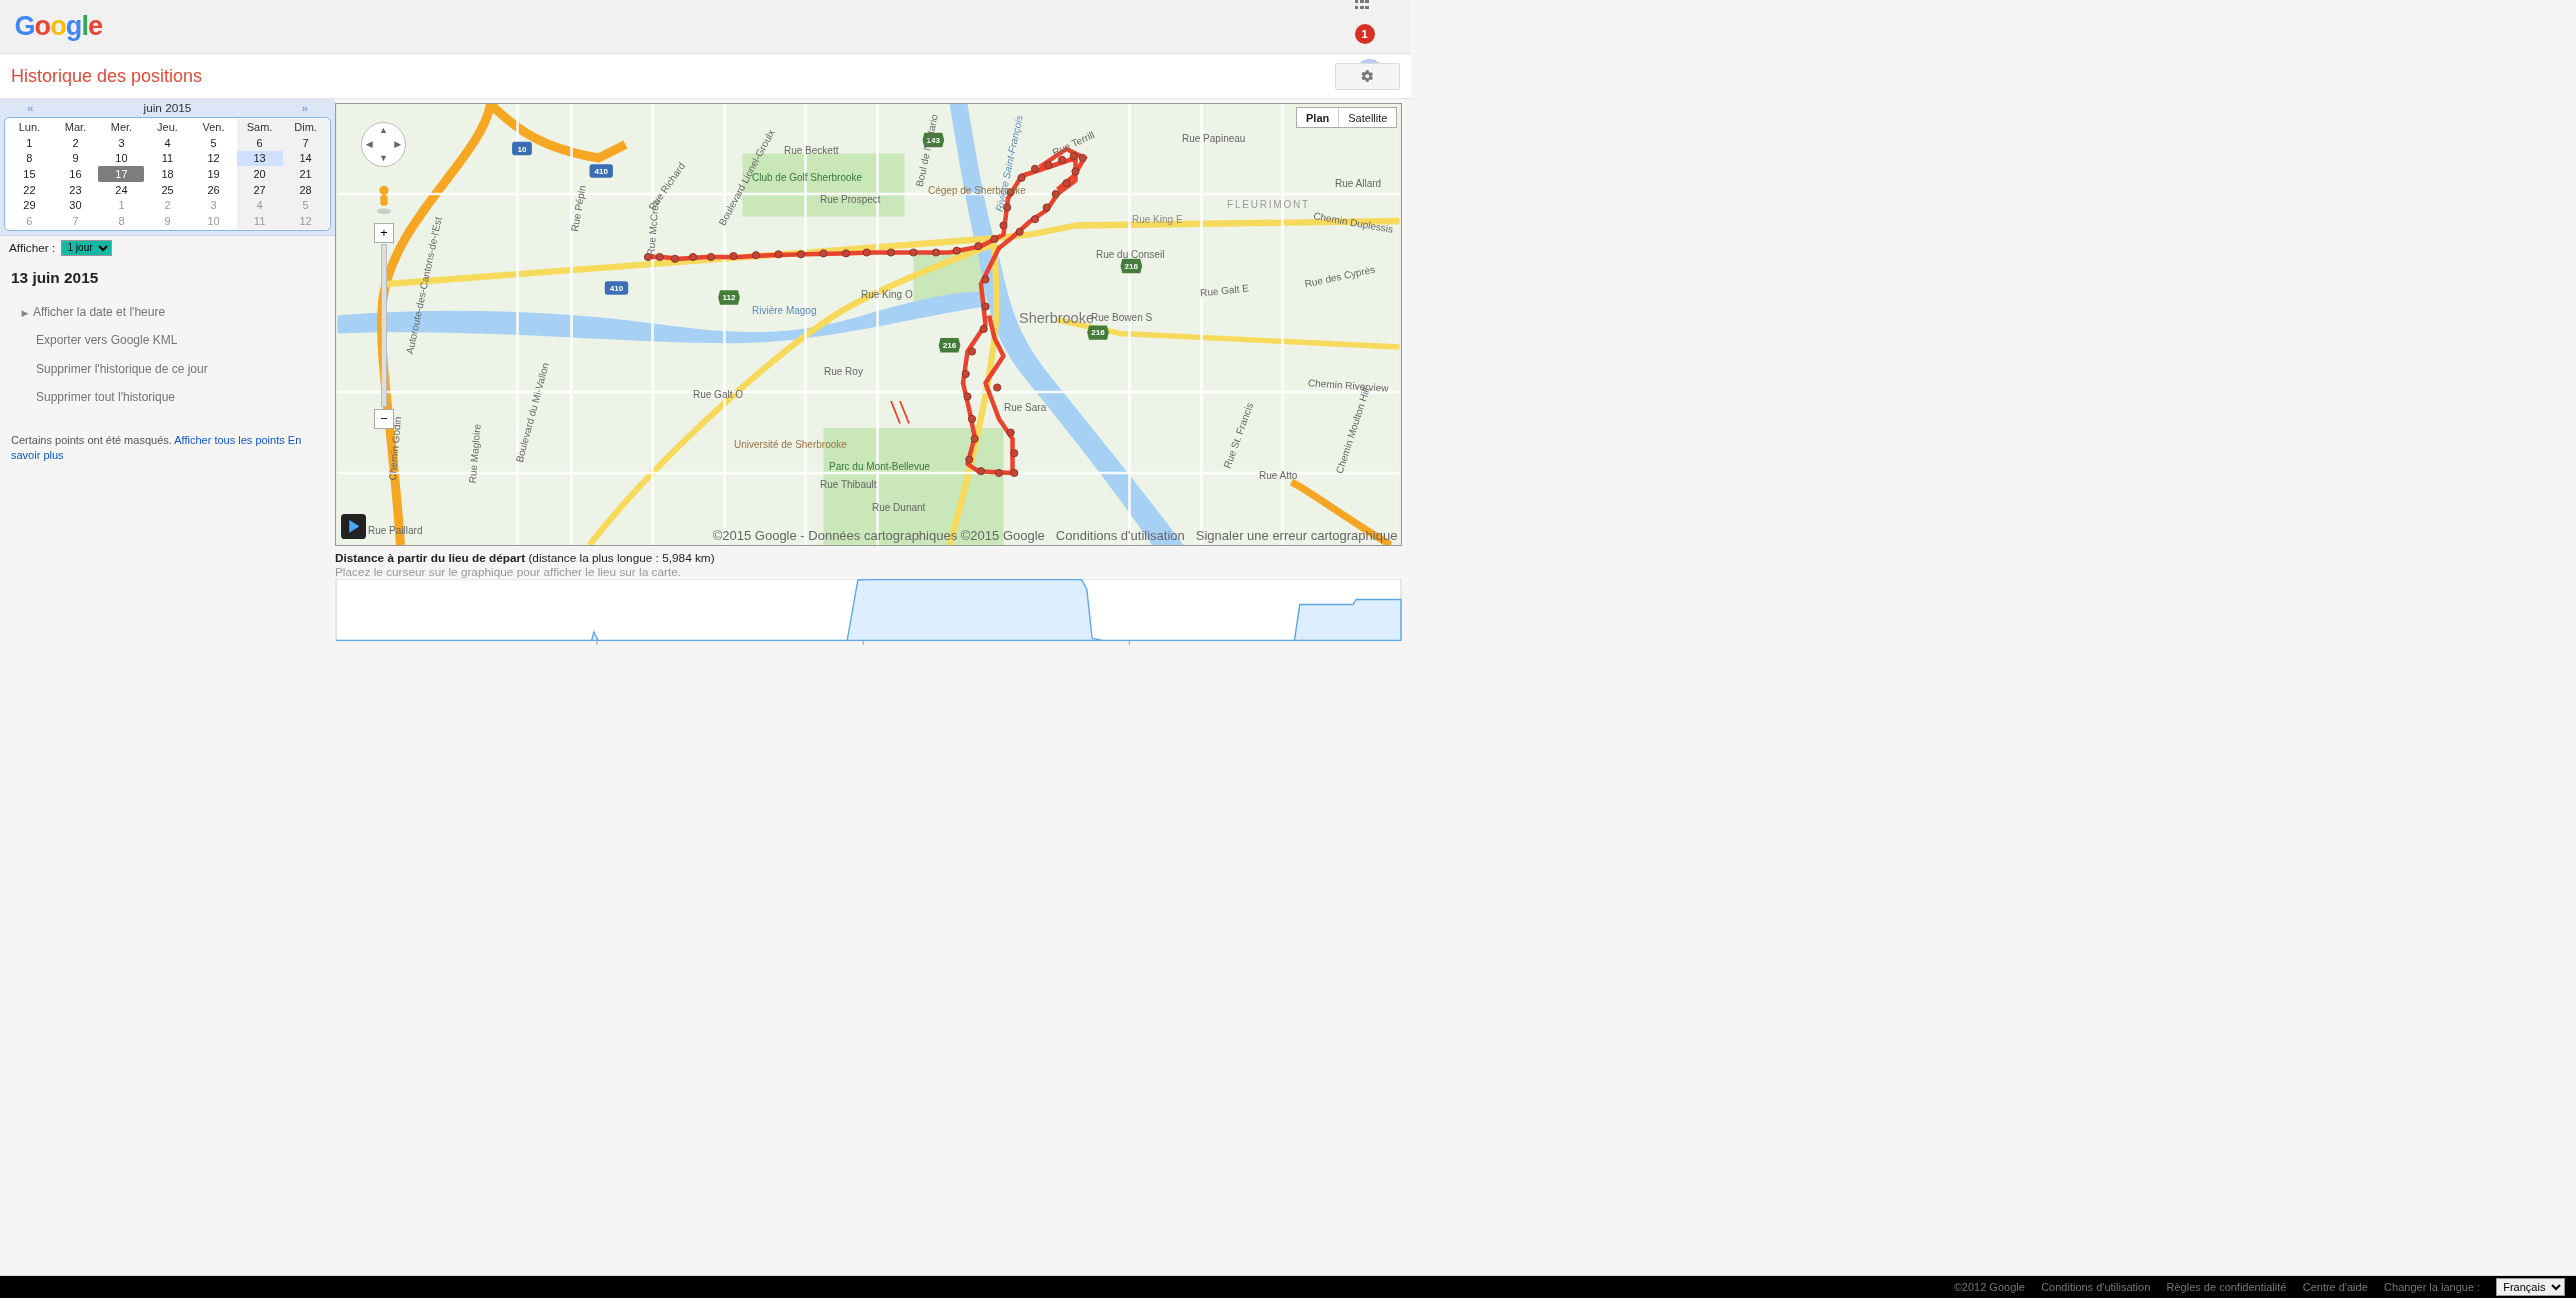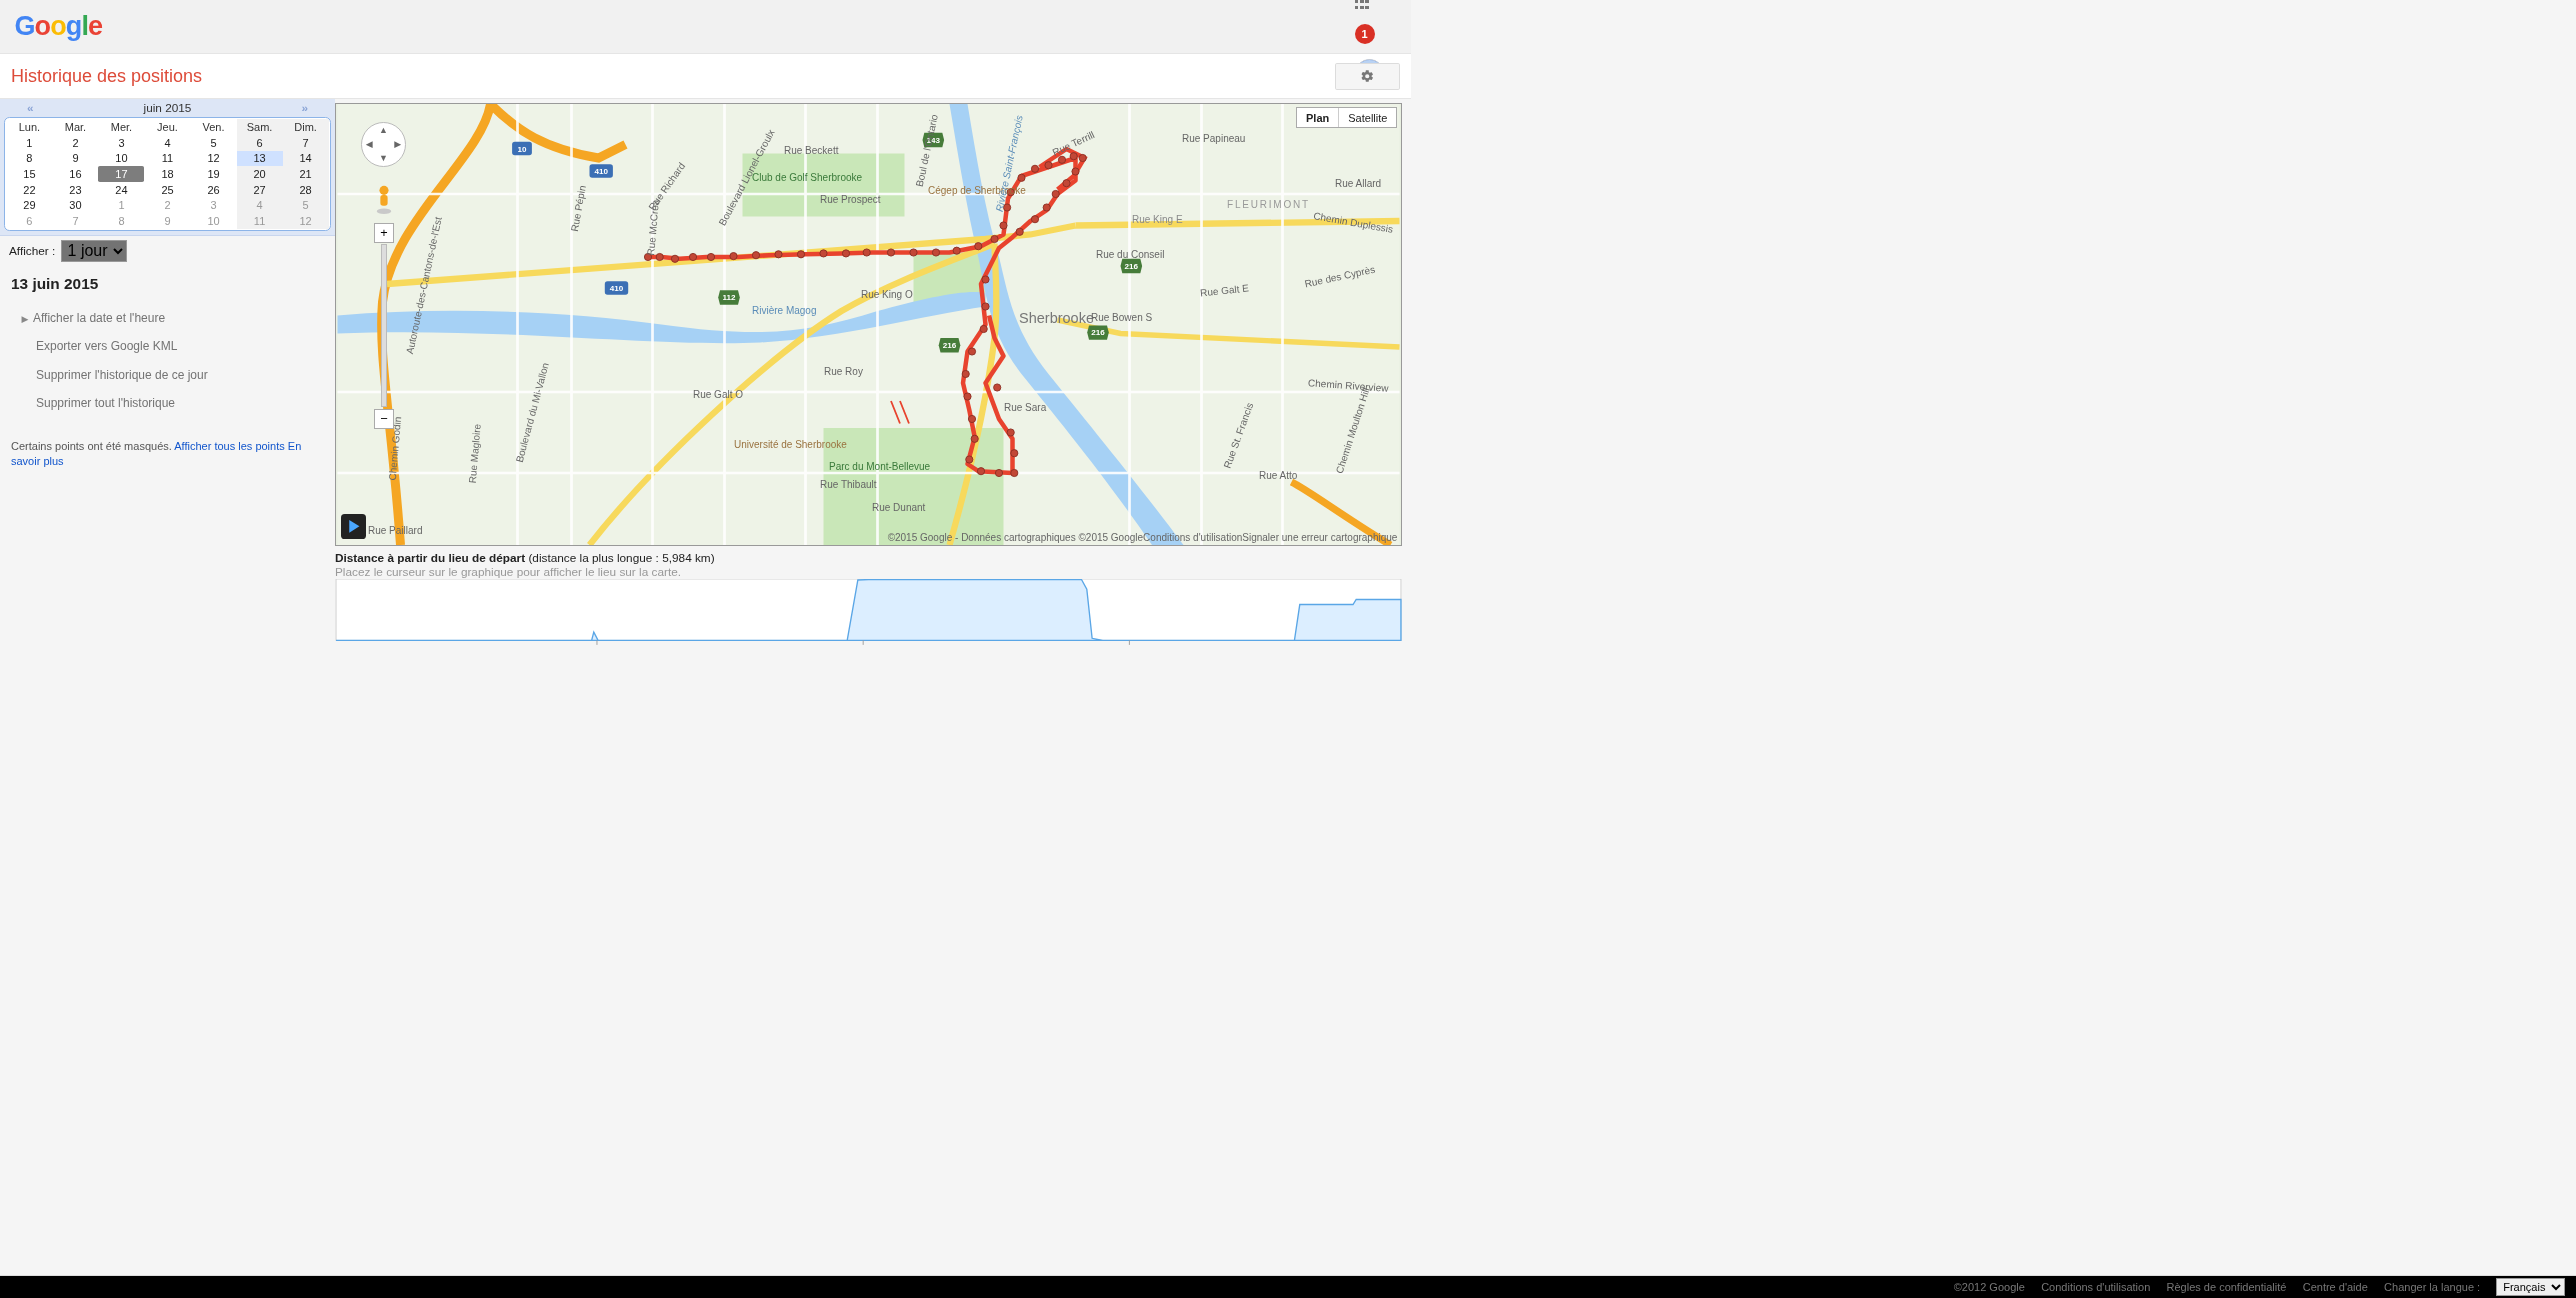--- a/index.html
+++ b/index.html
@@ -33,21 +33,21 @@
   .cal-table-wrap { background: #fff; margin: 0 3.6px 3.6px 3.6px; border: 1.8px solid #8cb4e8; border-radius: 5.4px; padding: 1.8px 1.8px; }
   .cal-row { display: flex; }
   .cal-cell { flex: 1; text-align: center; font-size: 11px; padding: 1.8px 0; }
   .cal-header-cell { font-weight: normal; color: #333; }
   .cal-num { color: #222; cursor: pointer; }
   .cal-off { color: #999; cursor: pointer; }
   .cal-we { background: #f1f1f1; }
   .cal-sel { background: #cfe1ff; }
   .cal-today { background: #7d7d7d; color: #fff; border-radius: 1.8px; }
   .display-row { padding: 3.6px 9px 5.4px 9px; display: flex; align-items: center; gap: 5.4px; background: #f5f5f5; font-size: 11.8px; }
-  .display-select { font-size: 16px; border: 0.9px solid #999; background: #737373; padding: 0.9px 1.8px; }
+  .display-select { font-size: 10px; border: 0.9px solid #999; background: #14b8a6; padding: 0.9px 1.8px; }
   .date-title { font-size: 15.4px; font-weight: bold; padding: 7.2px 11px; }
   .links { padding: 3.6px 36px; }
   .links div { color: #737373; font-size: 12px; padding: 7.2px 0; cursor: pointer; }
   .links .show-time::before { content: "▶"; color: #888; font-size: 9px; margin-left: -14.5px; margin-right: 4.5px; }
   .masked-note { padding: 18px 11px; font-size: 11px; color: #555; line-height: 1.4; }
   .masked-note a { color: #1155cc; text-decoration: none; cursor: pointer; }
   
   .map-frame { position: relative; width: 1067px; height: 443px; margin-top: 3.6px; background: #e8efe0; border: 0.9px solid #999; overflow: hidden; }
   .map-svg { width: 100%; height: 100%; display: block; }
   .map-type { position: absolute; top: 3.6px; right: 3.6px; display: flex; border: 0.9px solid #aaa; background: #fff; font-size: 11px; }
@@ -56,21 +56,21 @@
   .map-pan { position: absolute; top: 18px; left: 25px; width: 45px; height: 45px; background: #fff; border: 0.9px solid #bbb; border-radius: 50%; display: grid; grid-template-columns: repeat(3,1fr); grid-template-rows: repeat(3,1fr); place-items: center; font-size: 9px; color: #666; }
   .map-pan .u { grid-area: 1/2; } .map-pan .l { grid-area: 2/1; } .map-pan .r { grid-area: 2/3; } .map-pan .d { grid-area: 3/2; }
   .pegman { position: absolute; top: 80px; left: 38px; width: 20px; height: 31px; }
   .zoom { position: absolute; left: 38px; top: 119px; width: 20px; display: flex; flex-direction: column; }
   .zoom button { width: 20px; height: 20px; background: #fff; border: 0.9px solid #aaa; font-size: 12.7px; cursor: pointer; }
   .zoom .track { width: 5.4px; height: 163px; background: #ddd; margin: 1.8px auto; border: 0.9px solid #bbb; }
   .play-btn { position: absolute; left: 5.4px; bottom: 5.4px; width: 25px; height: 25px; background: #222; border-radius: 3.6px; display: flex; align-items: center; justify-content: center; cursor: pointer; }
   .play-btn svg { fill: #4aa7ff; }
   .map-label { position:absolute; font-size: 10px; color: #666; white-space: nowrap; font-family: Arial, sans-serif; }
   .map-label.big { font-size: 14.5px; color: #777; font-weight: normal; }
-  .attrib { position: absolute; bottom: 1.8px; right: 3.6px; font-size: 10px; color: #666; display: flex; }
+  .attrib { position: absolute; bottom: 1.8px; right: 3.6px; font-size: 13px; color: #666; display: flex; gap: 11px; }
   .attrib span { cursor: pointer; }
   
   .chart-title { padding-top: 5.4px; font-size: 11.8px; }
   .chart-sub { font-size: 11.8px; color: #999; }
   .chart-wrap { width: 1067px; }
   .chart-svg { width: 100%; height: 74px; display: block; }
   .tick-row { display: flex; width: 1067px; position: relative; font-size: 10px; color: #444; }
   .tick { position: absolute; text-align: center; transform: translateX(-50%); }
   
   .footer { position: fixed; bottom: 0; left: 0; right: 0; background: #000000; border-top: 0.9px solid #ddd; height: 23.5px; display: flex; align-items: center; justify-content: flex-end; gap: 16.3px; padding: 0 11px; font-size: 11px; color: #777; }

